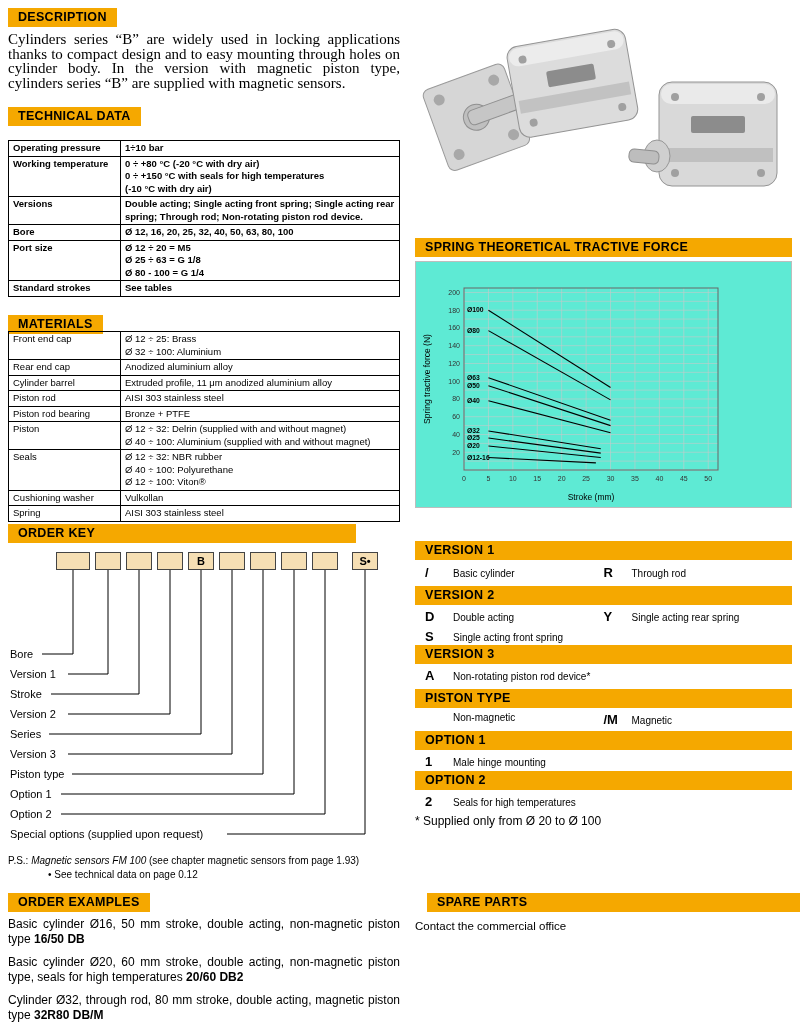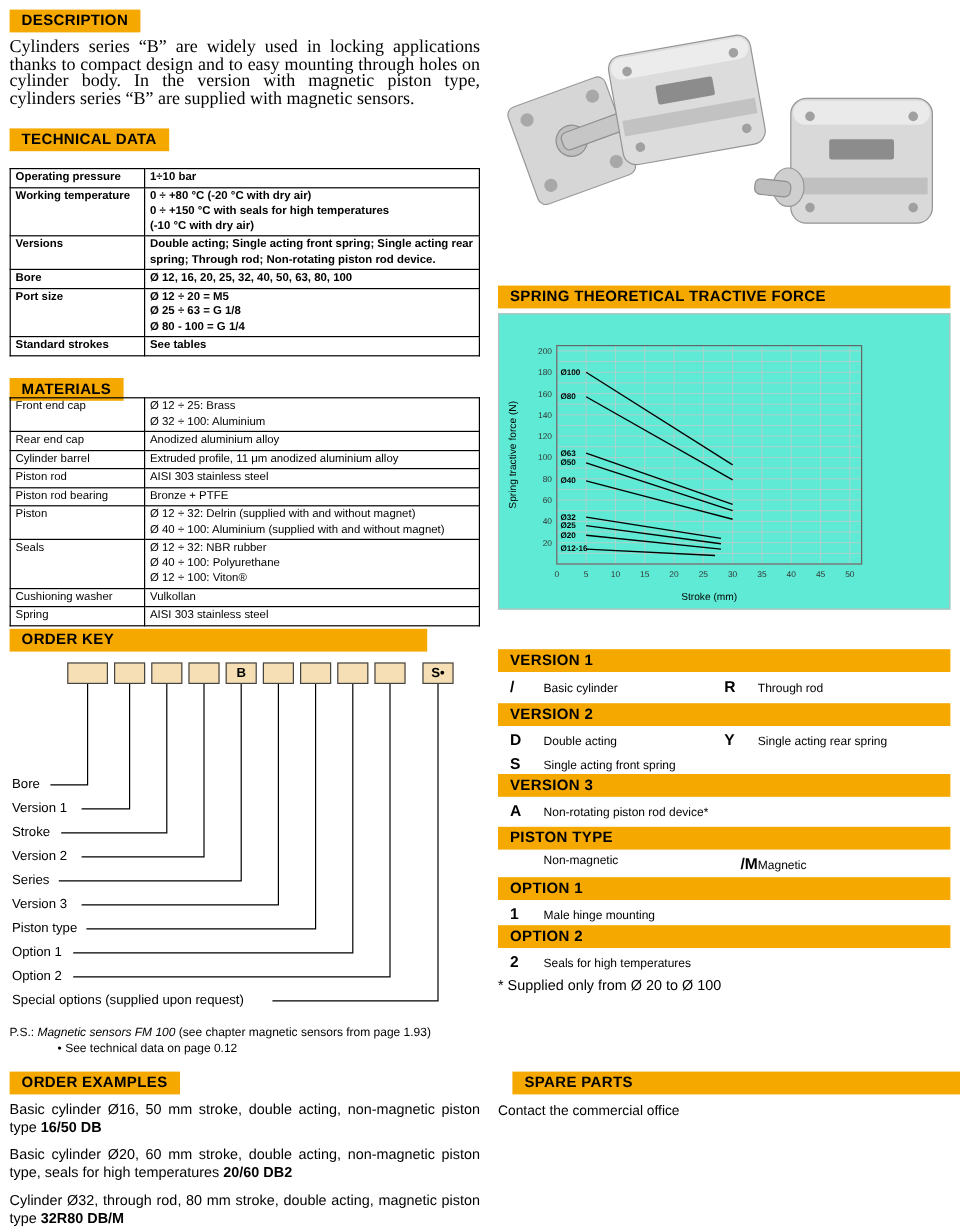--- a/index.html
+++ b/index.html
@@ -319,21 +319,21 @@
 
   <div class="abs bar full" style="left:415px; top:645px; width:377px;">VERSION 3</div>
   <div class="abs sym-grid" style="left:415px; top:663px; width:377px; grid-template-columns:1fr;">
     <div class="sym-item">
         <span class="sym">A</span>
         <span class="sym-label">Non-rotating piston rod device*</span>
       </div>
   </div>
 
   <div class="abs bar full" style="left:415px; top:689px; width:377px;">PISTON TYPE</div>
-  <div class="abs sym-grid" style="left:415px; top:707px; width:377px;text-align:right;">
+  <div class="abs sym-grid" style="left:415px; top:707px; width:377px;">
     <div class="sym-item">
         <span class="sym"></span>
         <span class="sym-label">Non-magnetic</span>
       </div>
     <div class="sym-item">
         <span class="sym">/M</span>
         <span class="sym-label">Magnetic</span>
       </div>
   </div>
 

